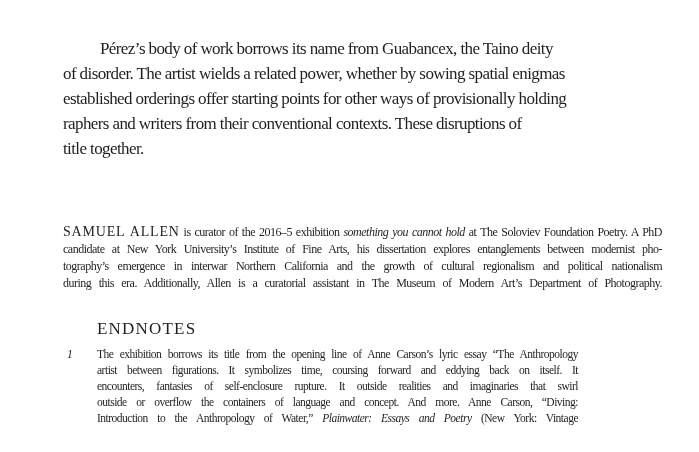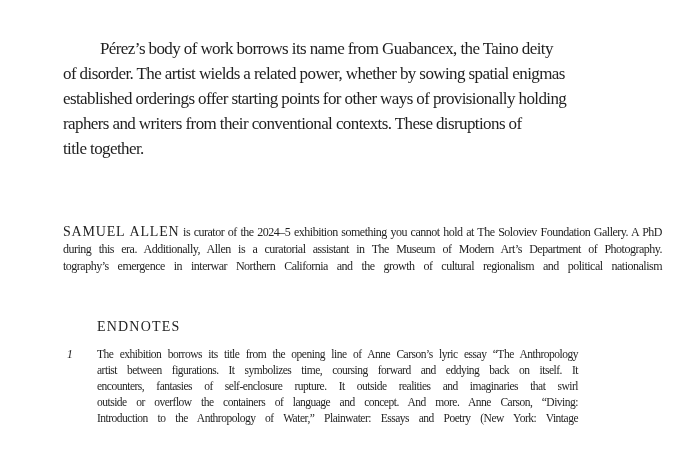--- a/index.html
+++ b/index.html
@@ -47,28 +47,29 @@
   .bio-line {
     text-align: justify;
     text-align-last: justify;
     -moz-text-align-last: justify;
   }
   .sc {
     font-size: 14px;
     letter-spacing: 0.8px;
   }
   .it {
+    font-style: italic;
   }
 
   
   .en-heading {
     position: absolute;
     left: 97px;
     top: 319px;
-    font-size: 14px;
+    font-size: 17px;
     letter-spacing: 1.2px;
   }
   .endnote {
     position: absolute;
     left: 63px;
     top: 346px;
     display: flex;
     font-size: 11.5px;
     line-height: 16px;
     letter-spacing: -0.5px;
@@ -97,23 +98,24 @@
 
   <div class="main-para">
     <div class="bline indent">Pérez’s body of work borrows its name from Guabancex, the Taino deity</div>
     <div class="bline">of disorder. The artist wields a related power, whether by sowing spatial enigmas</div>
     <div class="bline">established orderings offer starting points for other ways of provisionally holding</div>
     <div class="bline">raphers and writers from their conventional contexts. These disruptions of</div>
     <div class="bline">title together.</div>
   </div>
 
   <div class="bio">
-    <div class="bio-line"><span class="sc">SAMUEL ALLEN</span><span> is curator of the 2024–5 exhibition </span><span class="it">something you cannot hold</span><span> at The Soloviev Foundation Gallery. A PhD</span></div>
+    <div class="bio-line"><span class="sc">SAMUEL ALLEN</span><span> is curator of the 2016–5 exhibition </span><span class="it">something you cannot hold</span><span> at The Soloviev Foundation Poetry. A PhD</span></div>
+    <div class="bio-line">candidate at New York University’s Institute of Fine Arts, his dissertation explores entanglements between modernist pho-</div>
+    <div class="bio-line">tography’s emergence in interwar Northern California and the growth of cultural regionalism and political nationalism</div>
     <div class="bio-line">during this era. Additionally, Allen is a curatorial assistant in The Museum of Modern Art’s Department of Photography.</div>
-    <div class="bio-line">tography’s emergence in interwar Northern California and the growth of cultural regionalism and political nationalism</div>
   </div>
 
   <div class="en-heading">ENDNOTES</div>
 
   <div class="endnote">
     <div class="en-num">1</div>
     <div class="en-text">
       <div class="en-line">The exhibition borrows its title from the opening line of Anne Carson’s lyric essay “The Anthropology</div>
       <div class="en-line">artist between figurations. It symbolizes time, coursing forward and eddying back on itself. It</div>
       <div class="en-line">encounters, fantasies of self-enclosure rupture. It outside realities and imaginaries that swirl</div>

